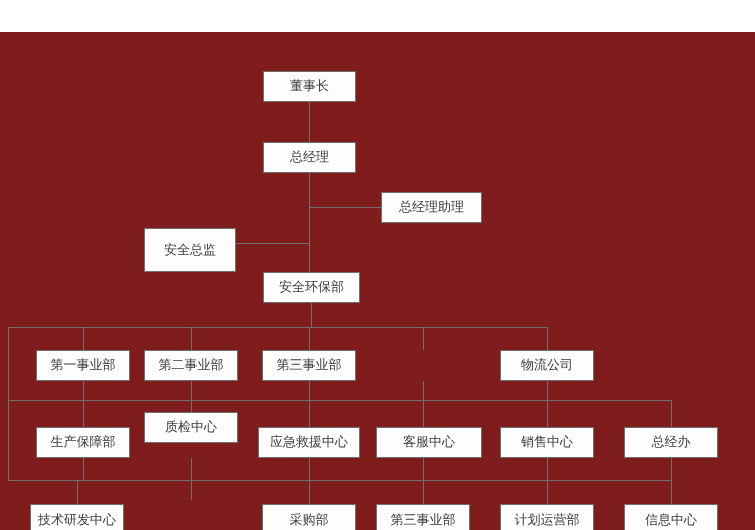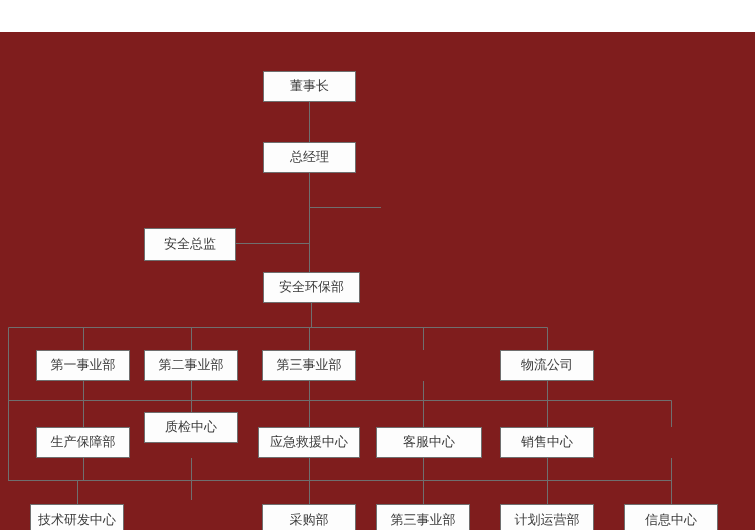--- a/index.html
+++ b/index.html
@@ -91,22 +91,23 @@
       <line x1="423.5" y1="448.5" x2="423.5" y2="472"></line>
       <line x1="547.5" y1="448.5" x2="547.5" y2="472"></line>
       <line x1="671.5" y1="448.5" x2="671.5" y2="472"></line>
     </g>
   </svg>
 
   <div class="node" style="left:263px;top:39px;width:93px;height:31px">董事长</div>
 
   <div class="node" style="left:263px;top:110px;width:93px;height:31px">总经理</div>
 
+  <div class="node" style="left:381px;top:160px;width:101px;height:31px">总经理助理</div>
 
-  <div class="node" style="left:144px;top:196px;width:92px;height:33px">安全总监</div>
+  <div class="node" style="left:144px;top:196px;width:92px;height:44px">安全总监</div>
 
   <div class="node" style="left:263px;top:240px;width:97px;height:31px">安全环保部</div>
 
   <div class="node" style="left:144px;top:318px;width:94px;height:31px">第二事业部</div>
 
   <div class="node" style="left:36px;top:318px;width:94px;height:31px">第一事业部</div>
 
   <div class="node" style="left:262px;top:318px;width:94px;height:31px">第三事业部</div>
 
 
@@ -115,20 +116,21 @@
   <div class="node" style="left:500px;top:318px;width:94px;height:31px">物流公司</div>
 
   <div class="node" style="left:144px;top:380px;width:94px;height:31px">质检中心</div>
 
   <div class="node" style="left:258px;top:395px;width:102px;height:31px">应急救援中心</div>
 
   <div class="node" style="left:376px;top:395px;width:106px;height:31px">客服中心</div>
 
   <div class="node" style="left:500px;top:395px;width:94px;height:31px">销售中心</div>
 
+  <div class="node" style="left:624px;top:395px;width:94px;height:31px">总经办</div>
 
   <div class="node" style="left:30px;top:472px;width:94px;height:33px">技术研发中心</div>
 
 
   <div class="node" style="left:262px;top:472px;width:94px;height:33px">采购部</div>
 
   <div class="node" style="left:376px;top:472px;width:94px;height:33px">第三事业部</div>
 
   <div class="node" style="left:500px;top:472px;width:94px;height:33px">计划运营部</div>
 

